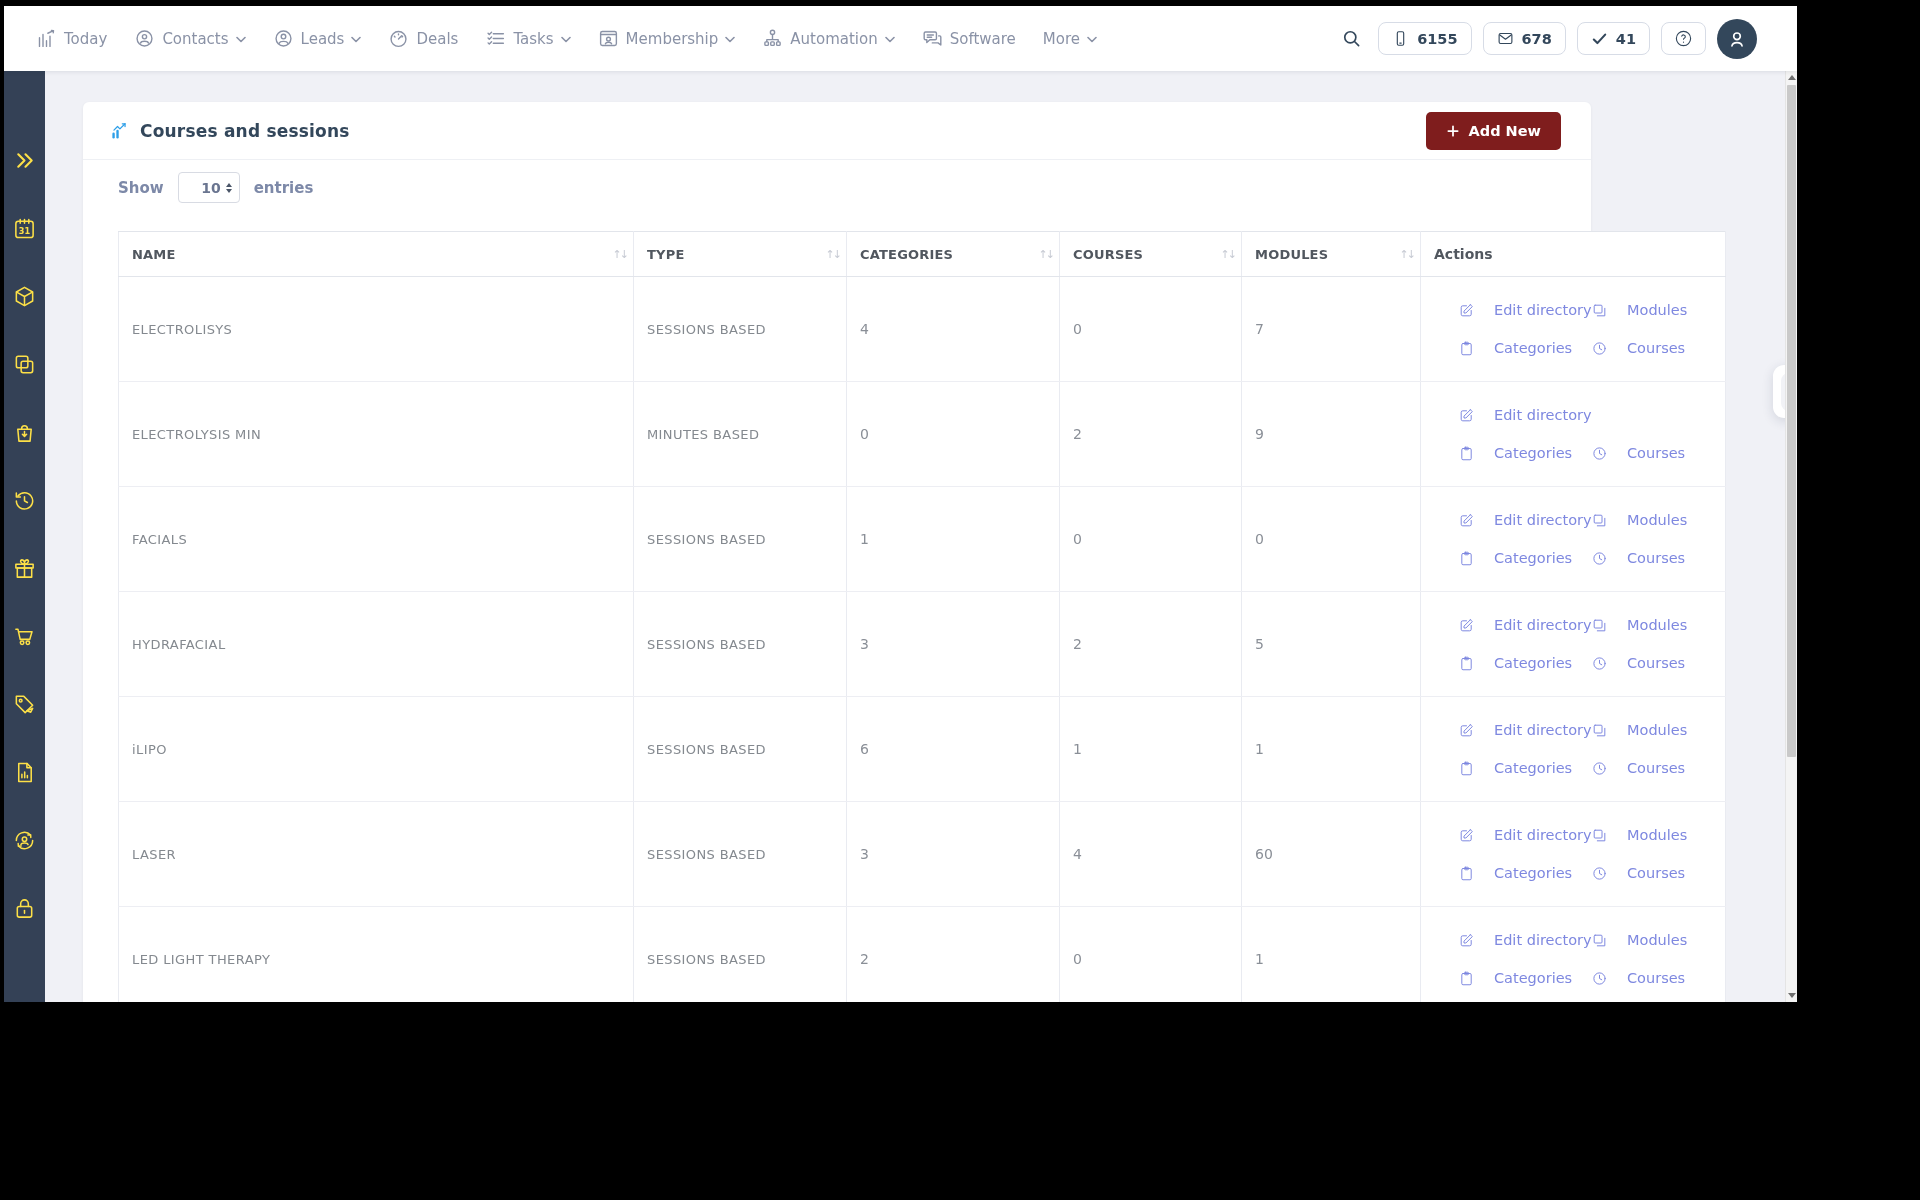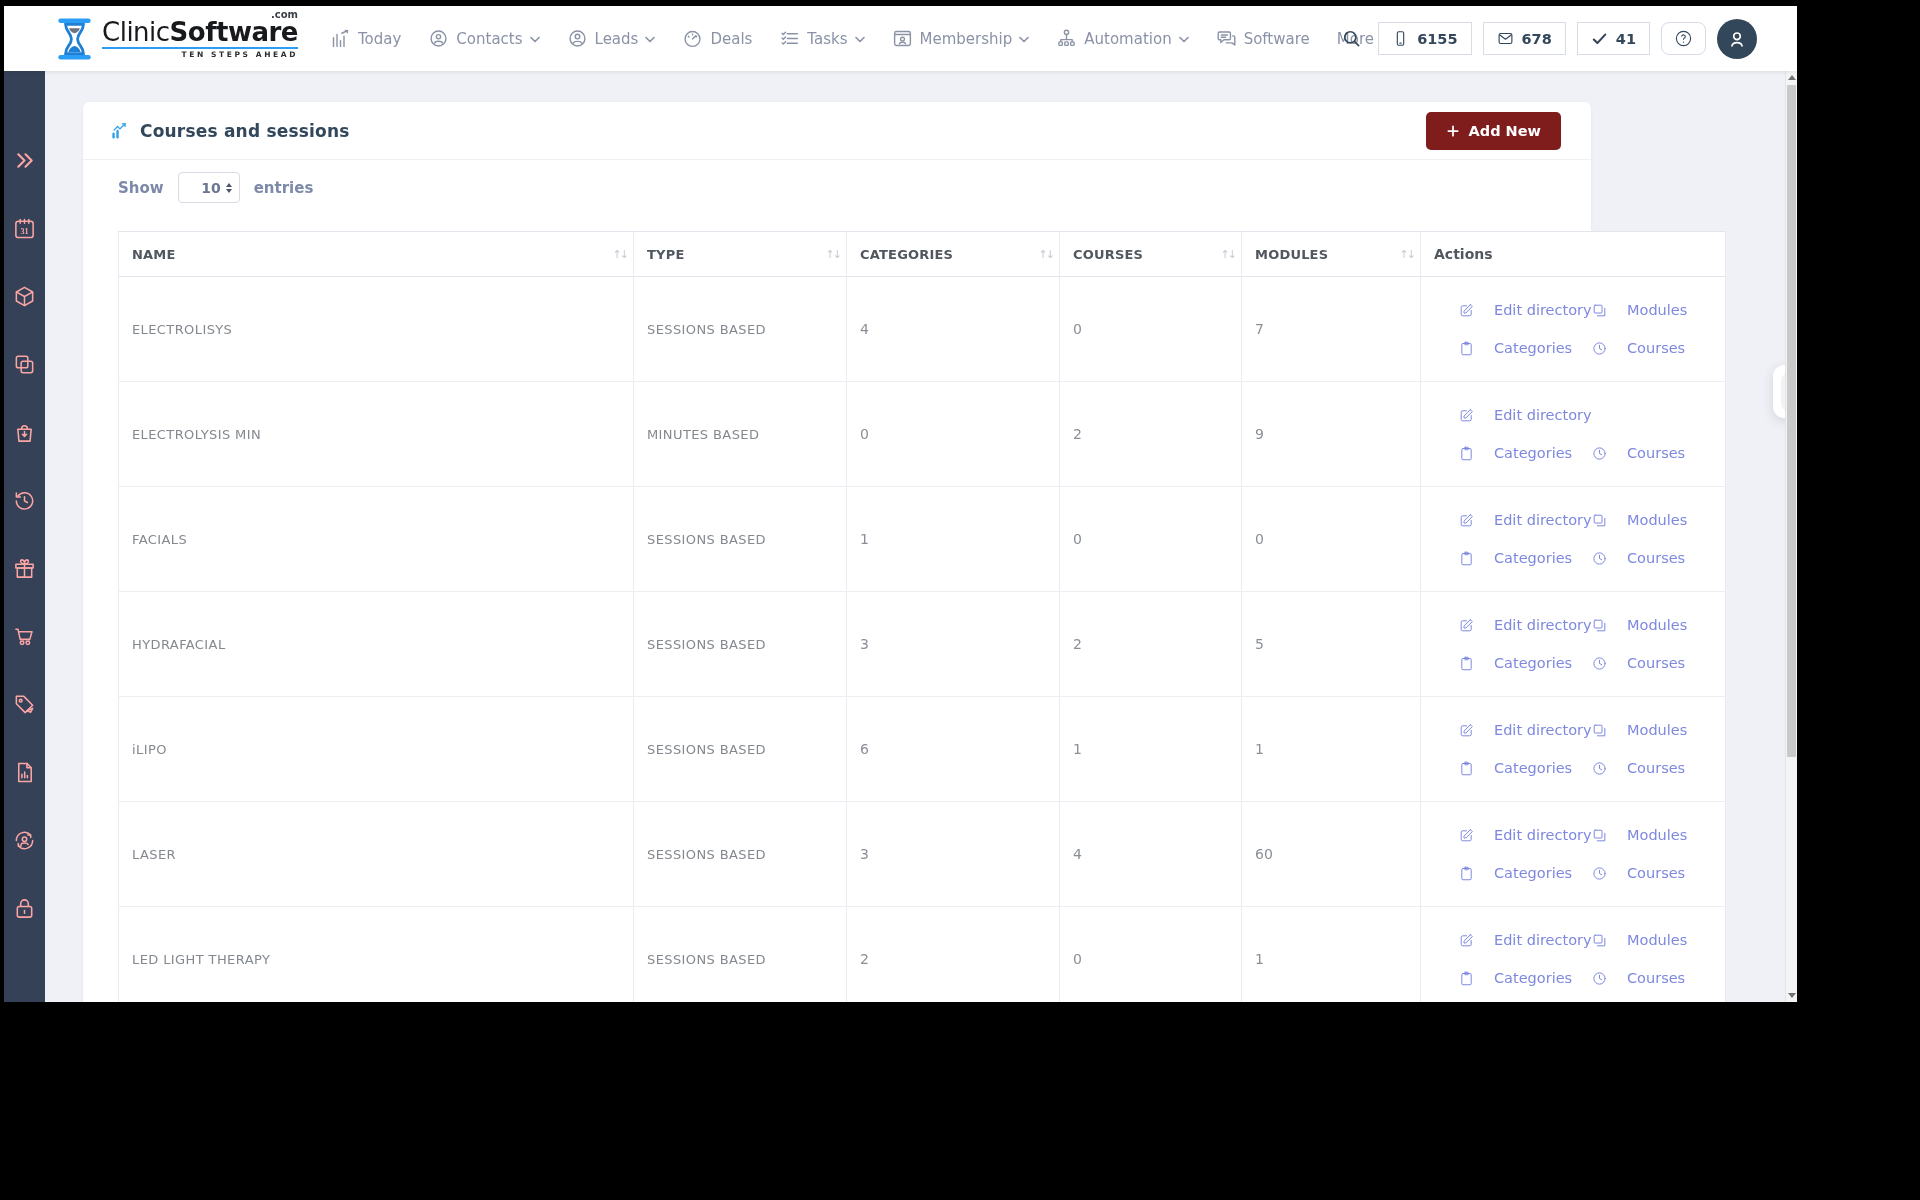--- a/index.html
+++ b/index.html
@@ -18,33 +18,33 @@
   .logo-com{position:absolute;right:0;top:-9px;font-size:10px;font-weight:700;color:#3a3f45;}
   .logo-tag{border-top:2.5px solid #2a9df4;margin-top:2px;padding-top:2px;font-size:7.5px;
     font-weight:700;letter-spacing:2.6px;color:#2b2f33;text-align:right;}
   .nav-items{display:flex;align-items:center;gap:27px;margin-left:32px;}
   .nav-item{display:flex;align-items:center;gap:7px;color:#8a92a6;font-size:15px;font-weight:500;cursor:pointer;white-space:nowrap;}
   .nav-item .icon svg{width:21px;height:21px;display:block;}
   .chev svg{width:10px;height:7px;display:block;margin-top:2px;}
   .nav-right{position:absolute;right:40px;top:0;height:65px;display:flex;align-items:center;gap:11px;}
   .search-btn{margin-right:6px;color:#33475b;cursor:pointer;}
   .search-btn svg{width:19px;height:19px;display:block;}
-  .counter{display:flex;align-items:center;gap:8px;border:1px solid #d7dce6;border-radius:0;
+  .counter{display:flex;align-items:center;gap:8px;border:1px solid #d7dce6;border-radius:8px;
     padding:7px 13px;color:#33475b;font-size:14.5px;font-weight:600;cursor:pointer;background:#fff;}
   .counter .icon svg{width:17px;height:17px;display:block;}
   .help-badge{border:1px solid #d7dce6;border-radius:8px;padding:6px 12px;color:#33475b;cursor:pointer;background:#fff;}
   .help-badge svg{width:19px;height:19px;display:block;}
   .avatar{width:40px;height:40px;border-radius:50%;background:#33475b;display:flex;align-items:center;justify-content:center;cursor:pointer;}
   .avatar svg{width:22px;height:22px;}
 
   
   .main{position:absolute;left:0;top:65px;width:100%;height:931px;display:flex;}
   .sidebar{width:41px;background:#344156;display:flex;flex-direction:column;align-items:center;
     padding-top:78px;gap:45px;flex:none;}
-  .side-icon{color:#fca5a5;cursor:pointer;height:23px;font-family:Liberation Serif, serif;}
+  .side-icon{color:#fde047;cursor:pointer;height:23px;}
   .side-icon svg{width:23px;height:23px;display:block;}
   .content{flex:1;background:#f0f1f6;position:relative;overflow:hidden;}
   .scrolltrack{width:12px;flex:none;background:#f4f4f4;border-left:1px solid #e4e4e4;position:relative;}
   .scroll-arrow{position:absolute;left:0;width:100%;height:13px;display:flex;align-items:center;justify-content:center;cursor:pointer;}
   .scroll-arrow.up{top:0;}
   .scroll-arrow.down{bottom:0;}
   .tri-up{width:0;height:0;border-left:4px solid transparent;border-right:4px solid transparent;border-bottom:5px solid #707070;}
   .tri-down{width:0;height:0;border-left:4px solid transparent;border-right:4px solid transparent;border-top:5px solid #707070;}
   .scroll-thumb{position:absolute;left:1px;top:14px;width:9px;height:672px;background:#c9c9c9;border-radius:1px;cursor:pointer;}
 
@@ -91,36 +91,20 @@
 
   .icon svg,.side-icon svg,.search-btn svg,.help-badge svg,.avatar svg,.add-new svg,.chev svg,.cart-float svg{
     fill:none;stroke:currentColor;stroke-width:1.6;stroke-linecap:round;stroke-linejoin:round;}
 </style>
 </head>
 <body>
 
 <div class="window">
 
   <div class="navbar">
-    <div class="logo">
-      <span class="logo-mark">
-        <svg viewBox="0 0 24 28">
-          <path d="M3 2.2h18" stroke="#2a9df4" stroke-width="3" fill="none" stroke-linecap="round"></path>
-          <path d="M3 25.8h18" stroke="#2a9df4" stroke-width="3" fill="none" stroke-linecap="round"></path>
-          <path d="M6.2 4.5h11.6c0 4.6-3.8 5.6-3.8 9.5s3.8 4.9 3.8 9.5H6.2c0-4.6 3.8-5.6 3.8-9.5S6.2 9.1 6.2 4.5z" stroke="#1d7fd6" stroke-width="1.8" fill="none"></path>
-          <path d="M8.5 7h7c-.6 2.6-3.5 3.2-3.5 3.2S9.1 9.6 8.5 7z" fill="#6b7280" stroke="none"></path>
-          <path d="M8 22.5h8c-.8-3.4-4-4-4-4s-3.2.6-4 4z" fill="#1d7fd6" stroke="none"></path>
-        </svg>
-      </span>
-      <span class="logo-text">
-        <span class="logo-com">.com</span>
-        <span class="logo-name"><span>Clinic</span><b>Software</b></span>
-        <div class="logo-tag">TEN STEPS AHEAD</div>
-      </span>
-    </div>
     <div class="nav-items" id="nav-items">
         <div class="nav-item">
           <span class="icon">
             <svg viewBox="0 0 24 24">
               <path d="M4 21V11M8 21V7.5M12 21v-6.5M16 21V9.5"></path>
               <path d="M13.5 6l6.5-3M17.6 2.7l2.4.3-.3 2.4"></path>
             </svg>
           </span>
           <span>Today</span>
         </div>

